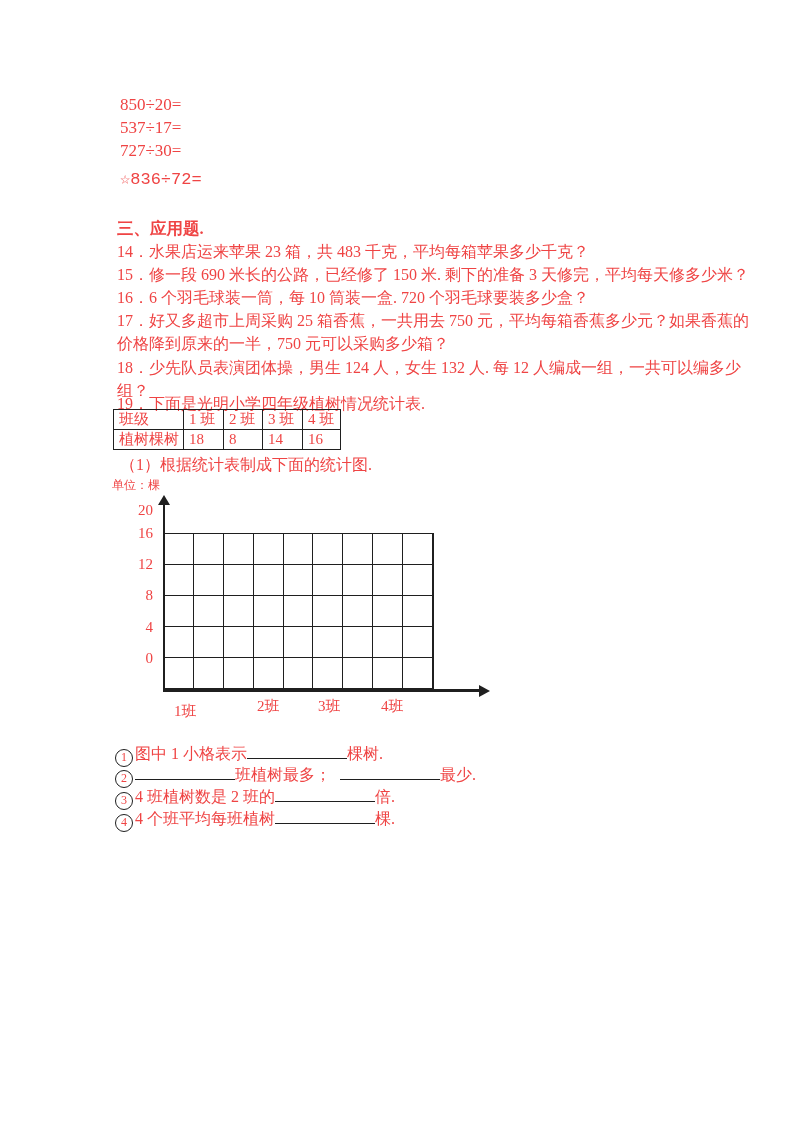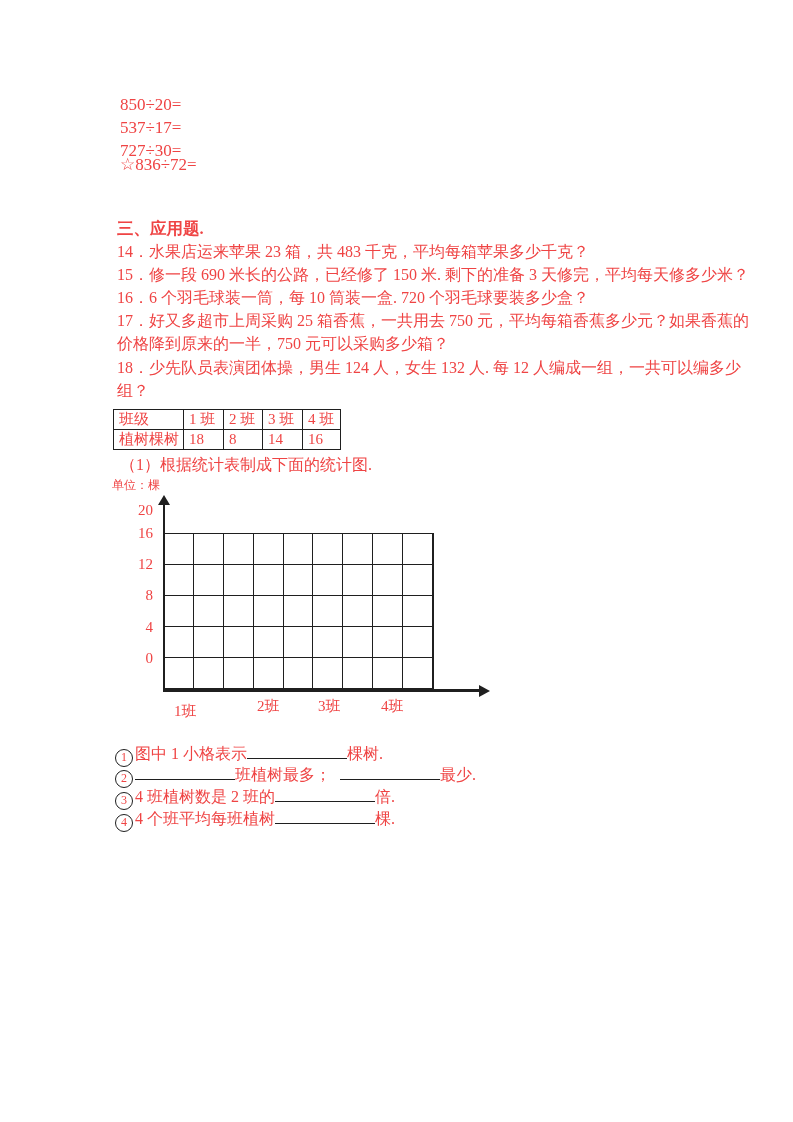--- a/index.html
+++ b/index.html
@@ -44,30 +44,31 @@
 </head>
 <body>
 
 <div class="page">
 
   <div class="abs eq" style="left:120px;top:93px;">
     <div>850÷20=</div>
     <div>537÷17=</div>
     <div>727÷30=</div>
   </div>
-  <div class="abs eq" style="left:120px;top:153px;">☆836÷72=</div>
+  <div class="abs eq" style="left:120px;top:168px;font-family:Liberation Mono, monospace;">☆836÷72=</div>
 
   <div class="abs body-line sec-title" style="left:117px;top:217px;">三、应用题.</div>
   <div class="abs body-line" style="left:117px;top:240px;">14．水果店运来苹果 23 箱，共 483 千克，平均每箱苹果多少千克？</div>
   <div class="abs body-line" style="left:117px;top:263px;">15．修一段 690 米长的公路，已经修了 150 米. 剩下的准备 3 天修完，平均每天修多少米？</div>
   <div class="abs body-line" style="left:117px;top:286px;">16．6 个羽毛球装一筒，每 10 筒装一盒. 720 个羽毛球要装多少盒？</div>
   <div class="abs body-line" style="left:117px;top:309px;">17．好又多超市上周采购 25 箱香蕉，一共用去 750 元，平均每箱香蕉多少元？如果香蕉的</div>
   <div class="abs body-line" style="left:117px;top:332px;">价格降到原来的一半，750 元可以采购多少箱？</div>
   <div class="abs body-line" style="left:117px;top:356px;">18．少先队员表演团体操，男生 124 人，女生 132 人. 每 12 人编成一组，一共可以编多少</div>
   <div class="abs body-line" style="left:117px;top:379px;">组？</div>
+  <div class="abs body-line" style="left:117px;top:392px;">19．下面是光明小学四年级植树情况统计表.</div>
 
   <div class="abs" style="left:113px;top:409px;">
     <table class="stat">
       <tbody>
           <tr>
         <td style="width:64px;margin-left:20px;">班级</td>
         <td style="width:34px;">1 班</td>
         <td style="width:33px;">2 班</td>
         <td style="width:34px;">3 班</td>
         <td style="width:32px;">4 班</td>

